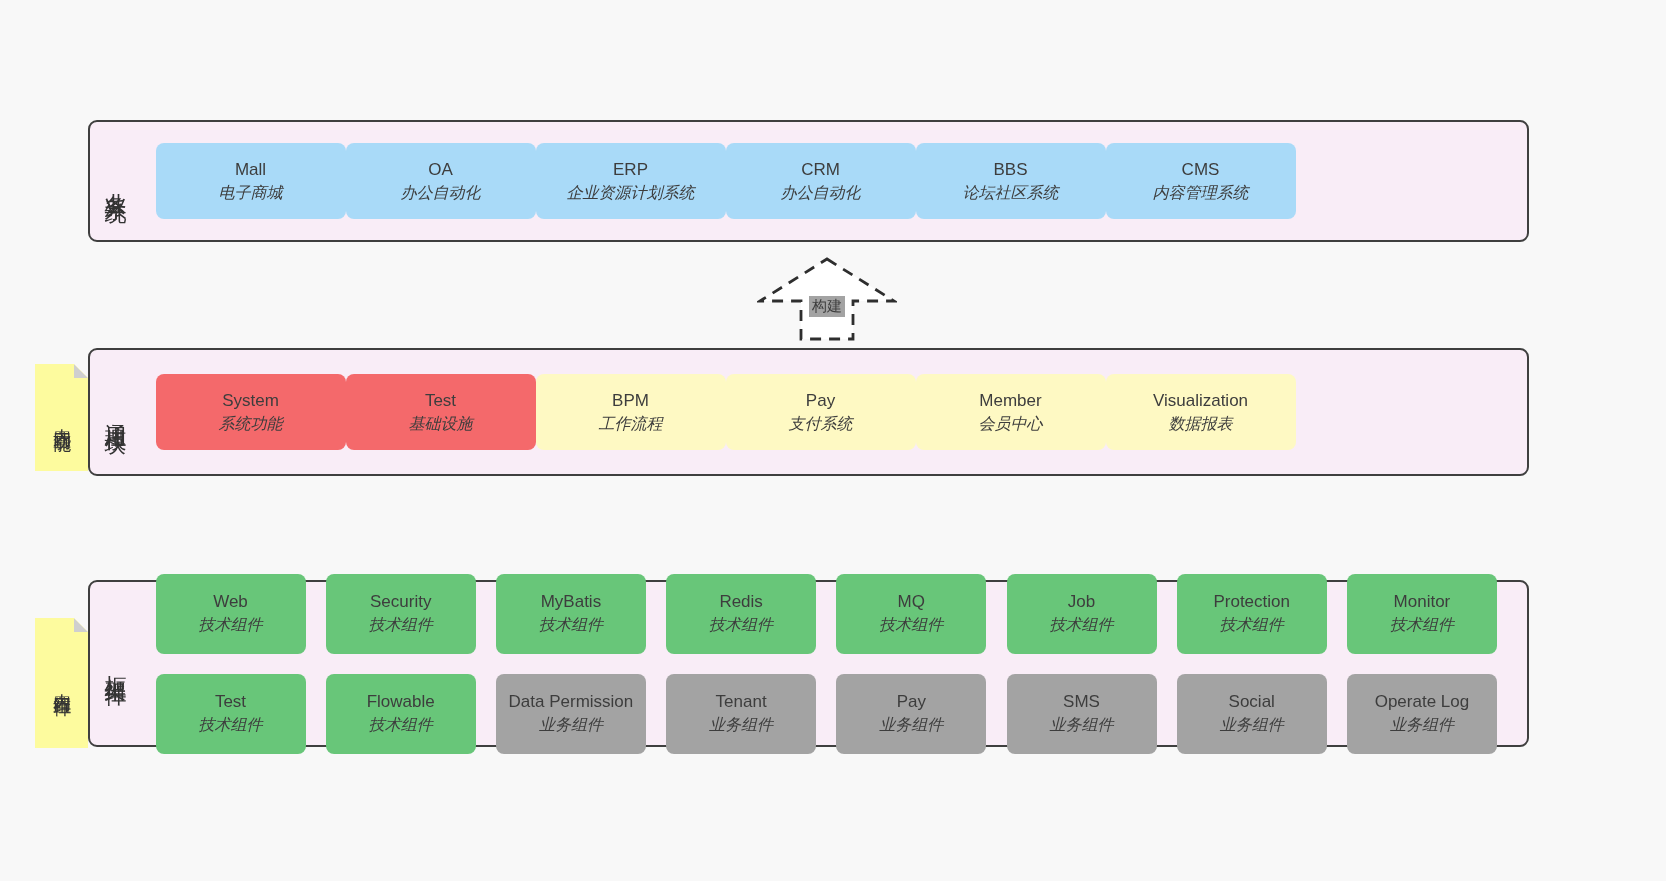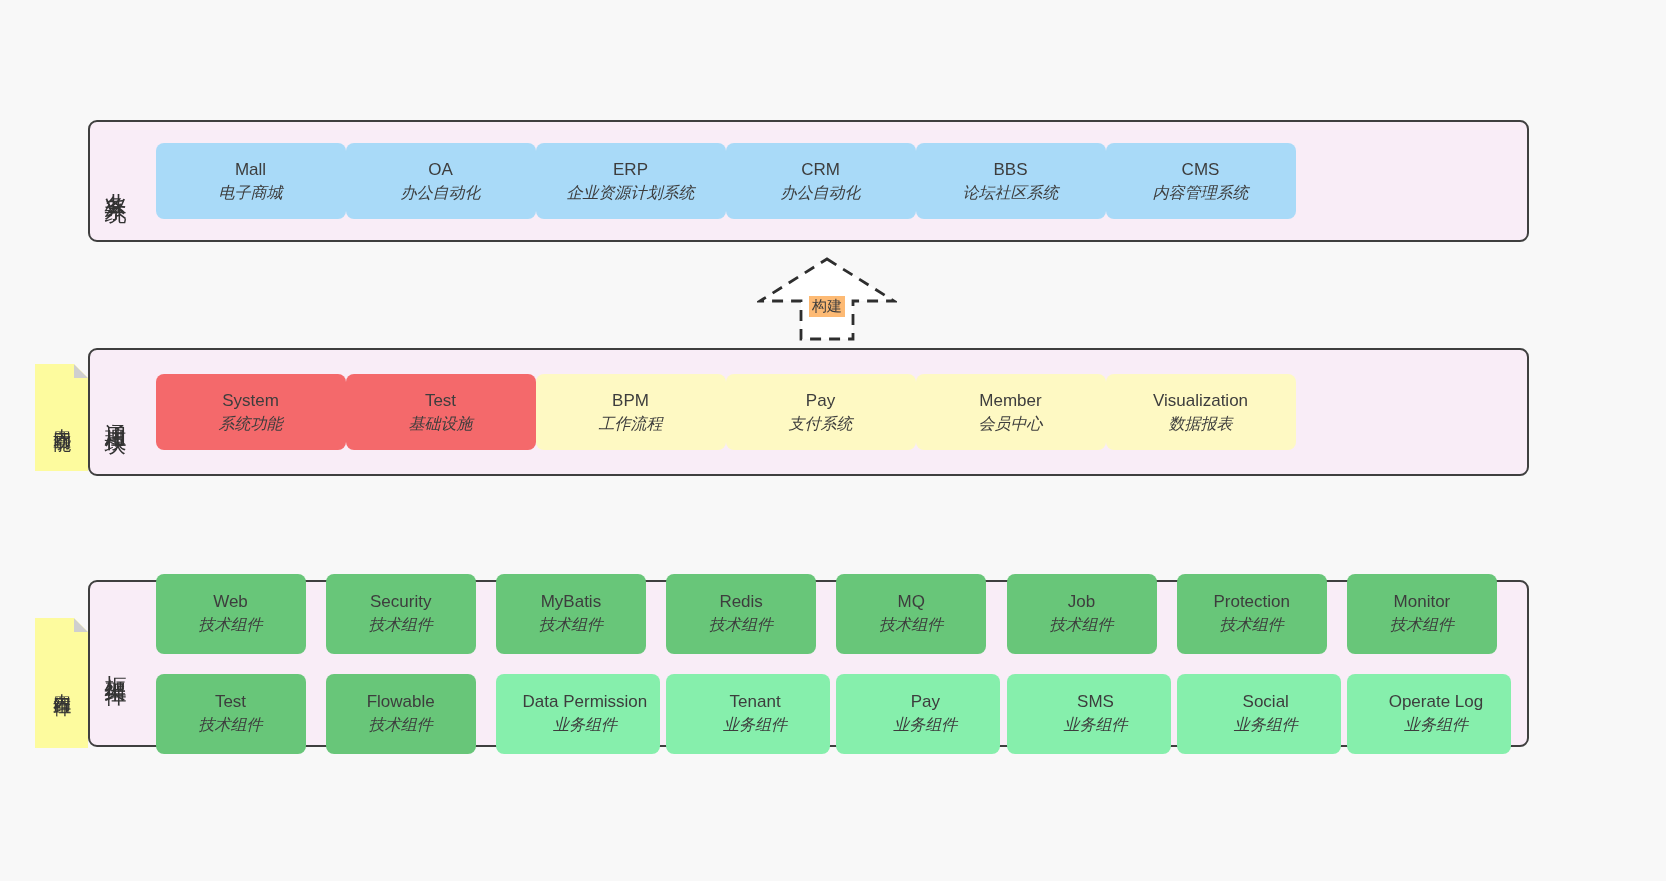--- a/index.html
+++ b/index.html
@@ -39,21 +39,21 @@
   }
   .card-sm{width:150px;height:80px;border-radius:8px;
     display:flex;flex-direction:column;align-items:center;justify-content:center;
     text-align:center;}
   .card-name{font-size:17px;line-height:1.4;}
   .card-sub{font-size:16px;line-height:1.4;font-style:italic;}
   .blue{background:#a9daf8;}
   .red{background:#f4696b;}
   .pink{background:#fef9c3;}
   .green{background:#68c679;}
-  .green-light{background:#86efac;padding-left:14px;}
+  .green-light{background:#a3a3a3;}
   
   .note{
     position:absolute;left:35px;width:53px;background:#fdfb9e;z-index:0;
     display:flex;align-items:center;justify-content:center;
     clip-path:polygon(0 0,calc(100% - 14px) 0,100% 14px,100% 100%,0 100%);
   }
   .note-1{top:364px;height:107px;}
   .note-2{top:618px;height:130px;}
   .note .fold{
     position:absolute;top:0;right:0;width:14px;height:14px;background:#cfcfcf;
@@ -63,21 +63,21 @@
     writing-mode:vertical-rl;text-orientation:upright;
     font-size:18px;line-height:1.2;letter-spacing:2px;color:#333;
   }
   
   .arrow{position:absolute;width:140px;height:86px;z-index:2;}
   .arrow-1{left:757px;top:256px;}
   .arrow-2{left:771px;top:488px;}
   .arrow svg{position:absolute;left:0;top:0;}
   .arrow-label{
     position:absolute;top:40px;left:50%;transform:translateX(-50%);
-    background:#fdba74;font-size:15px;color:#3d3d3d;padding:1px 3px;white-space:nowrap;
+    background:#a3a3a3;font-size:15px;color:#3d3d3d;padding:1px 3px;white-space:nowrap;
   }
 </style>
 </head>
 <body>
 
 <div class="canvas">
 
   <div class="note note-1">
     <span class="fold"></span>
     <span class="note-label">内置功能</span>

